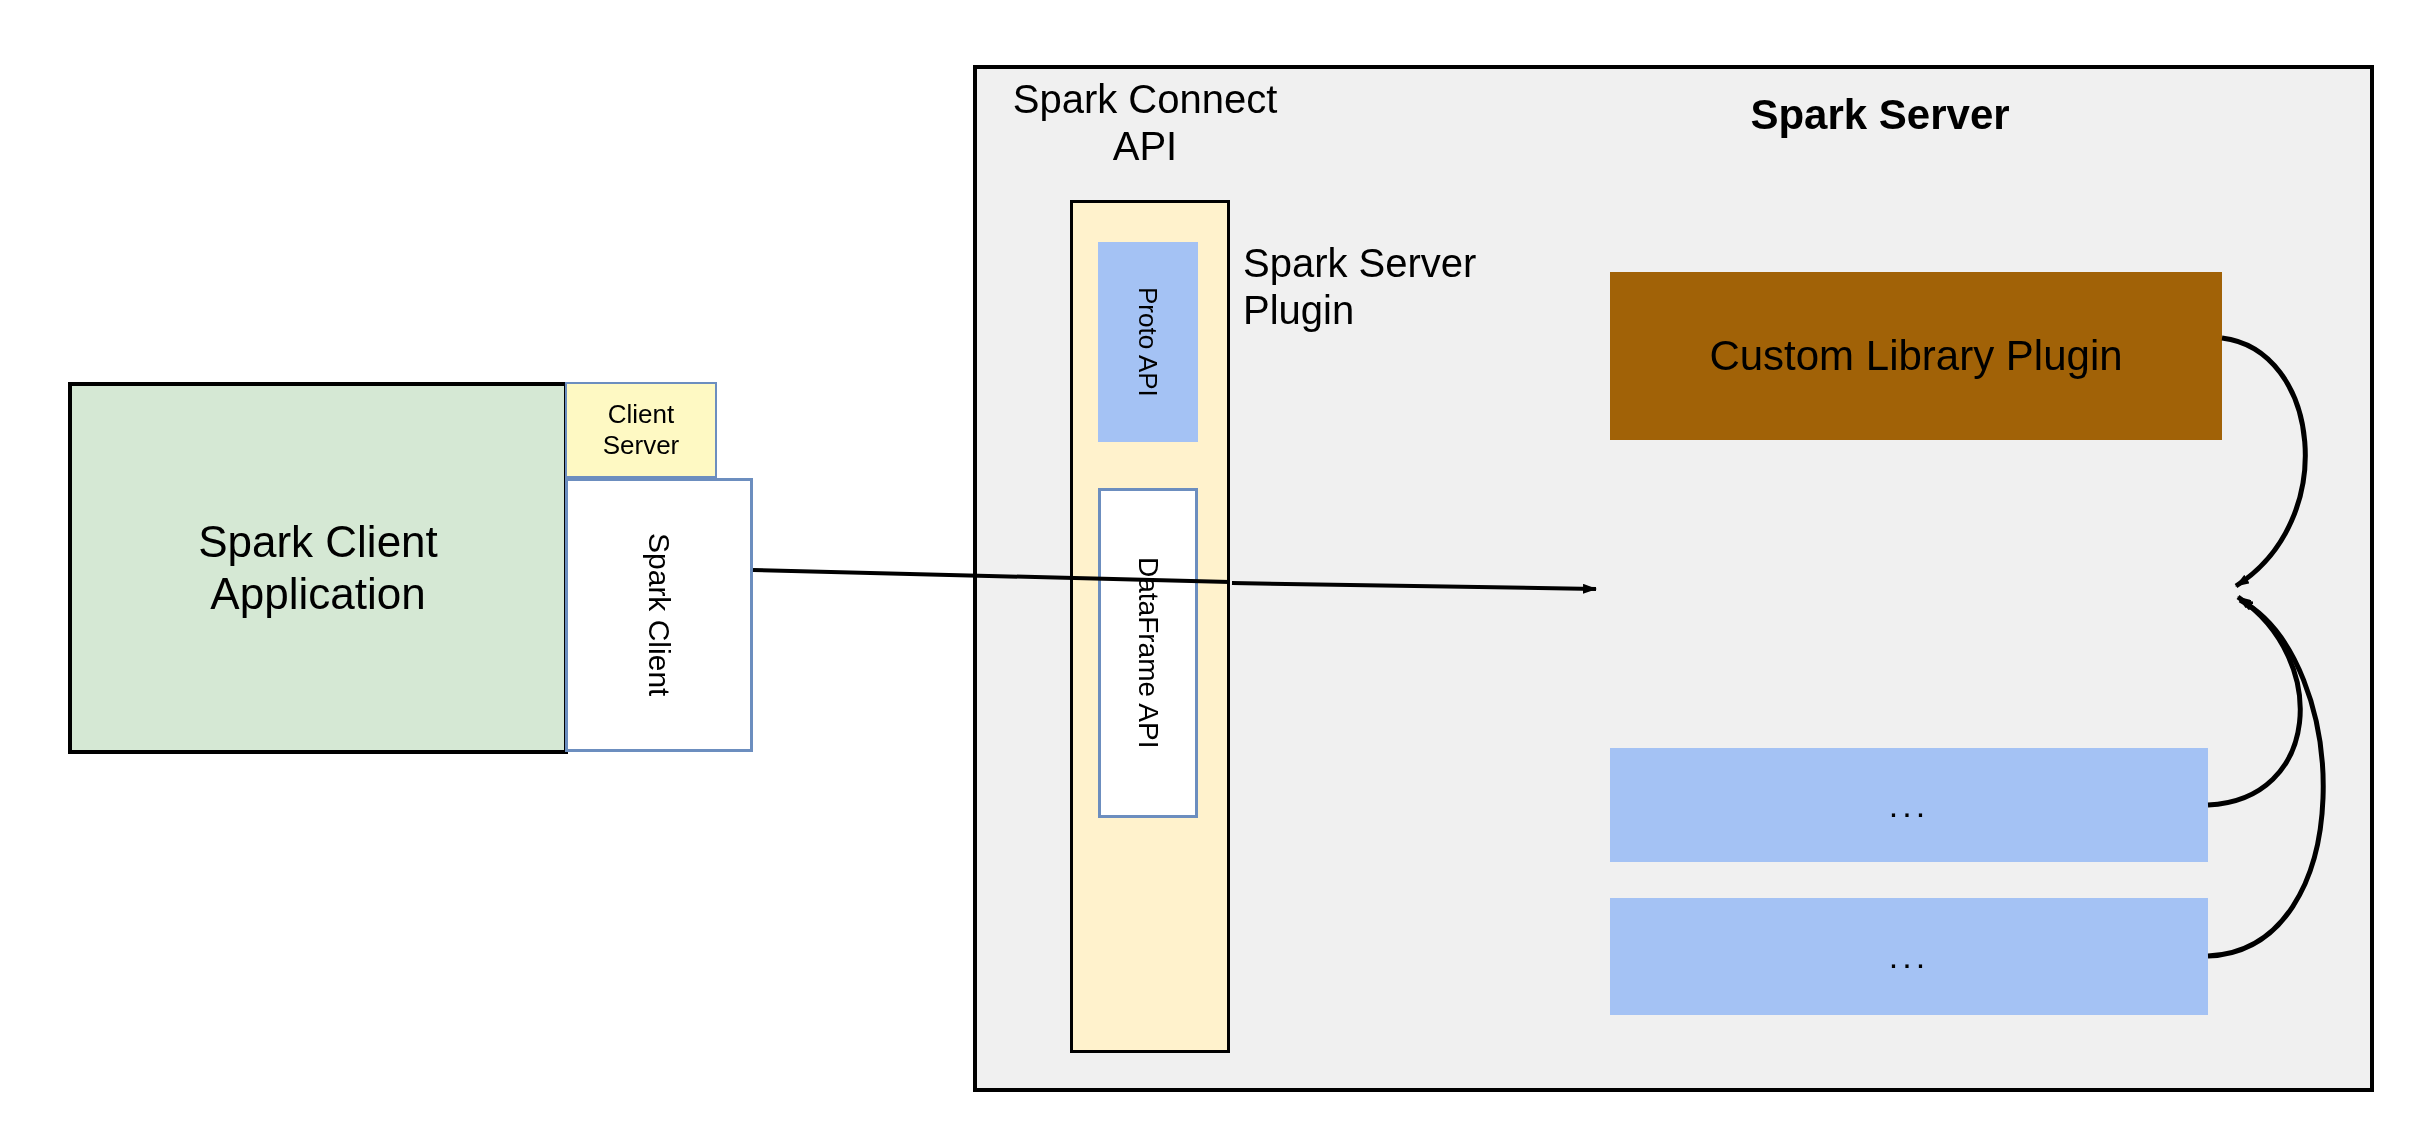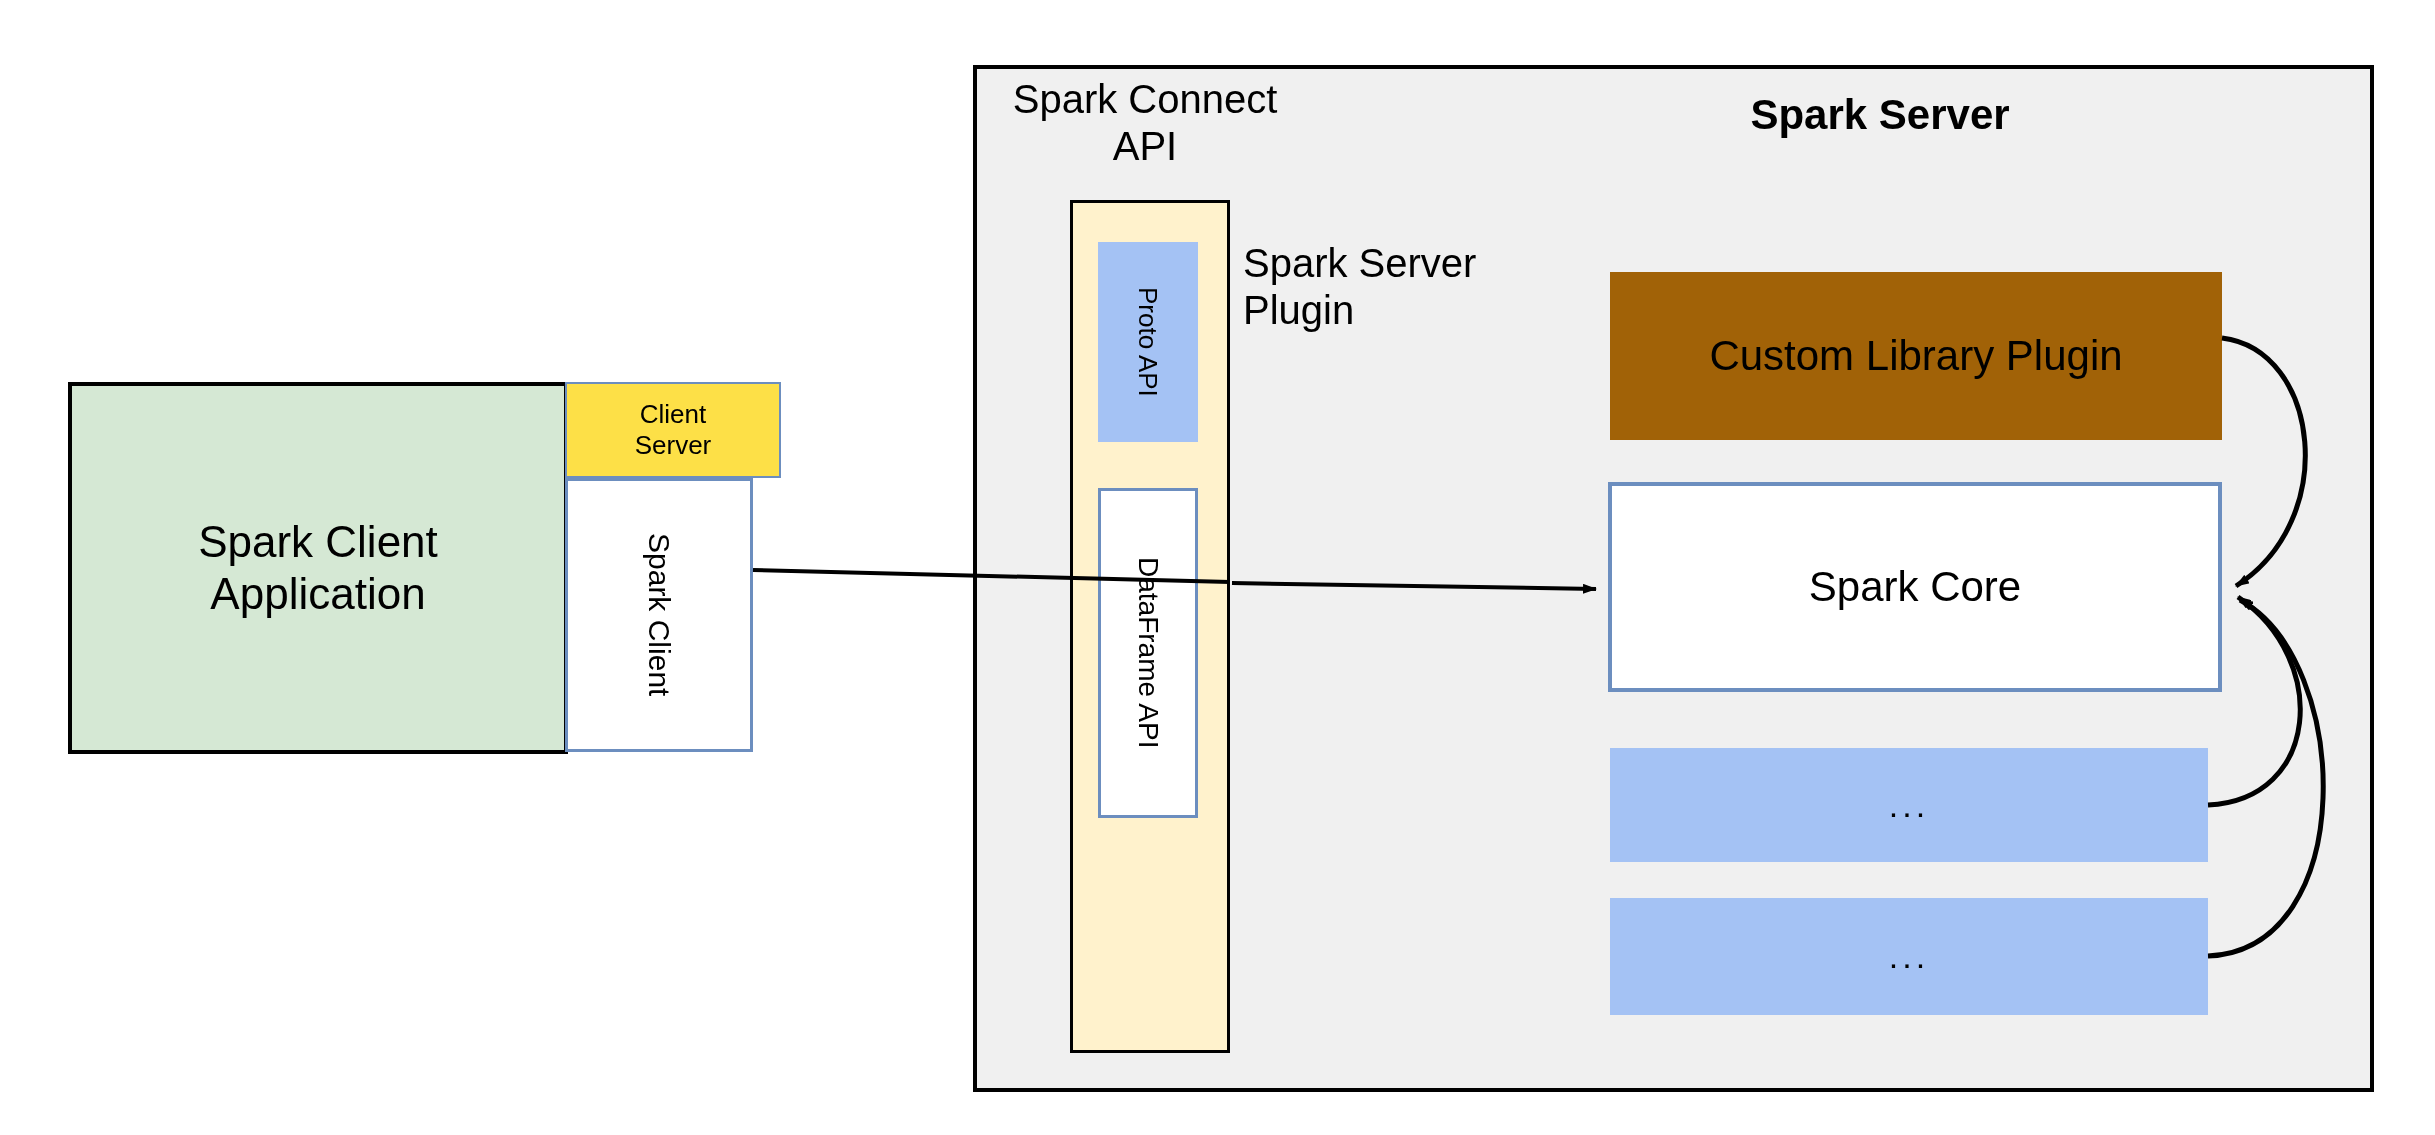--- a/index.html
+++ b/index.html
@@ -30,22 +30,22 @@
   }
 
   
   #client-app-box {
     left: 68px; top: 382px; width: 500px; height: 372px;
     background: #D5E8D4;
     border: 4px solid #000000;
     font-size: 44px;
   }
   #client-package-box {
-    left: 565px; top: 382px; width: 216px; height: 96px;
-    background: #fde047;
+    left: 565px; top: 382px; width: 152px; height: 96px;
+    background: #fef9c3;
     border: 2px solid #6C8EBF;
     font-size: 26px;
   }
   #spark-client-box {
     left: 565px; top: 478px; width: 188px; height: 274px;
     background: #FFFFFF;
     border: 3px solid #6C8EBF;
     font-size: 30px;
   }
   .vtext {
@@ -154,21 +154,20 @@
 
   <div class="box" id="proto-api-box">
     <span class="vtext">Proto API</span>
   </div>
 
   <div class="box" id="dataframe-api-box">
     <span class="vtext">DataFrame API</span>
   </div>
 
   <div class="box" id="custom-library-plugin-box">Custom Library Plugin</div>
-  <div class="box" id="spark-core-box">Spark Core</div>
   <div class="box" id="ellipsis-box-1">...</div>
   <div class="box" id="ellipsis-box-2">...</div>
 
   <div class="box" id="client-app-box">
     <span>
       <span>Spark Client</span><br>
       <span>Application</span>
     </span>
   </div>
 

